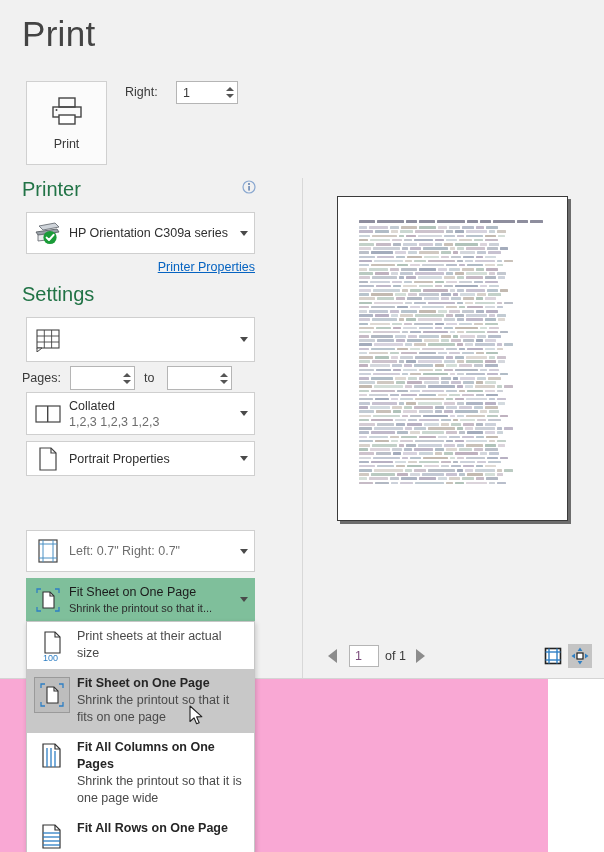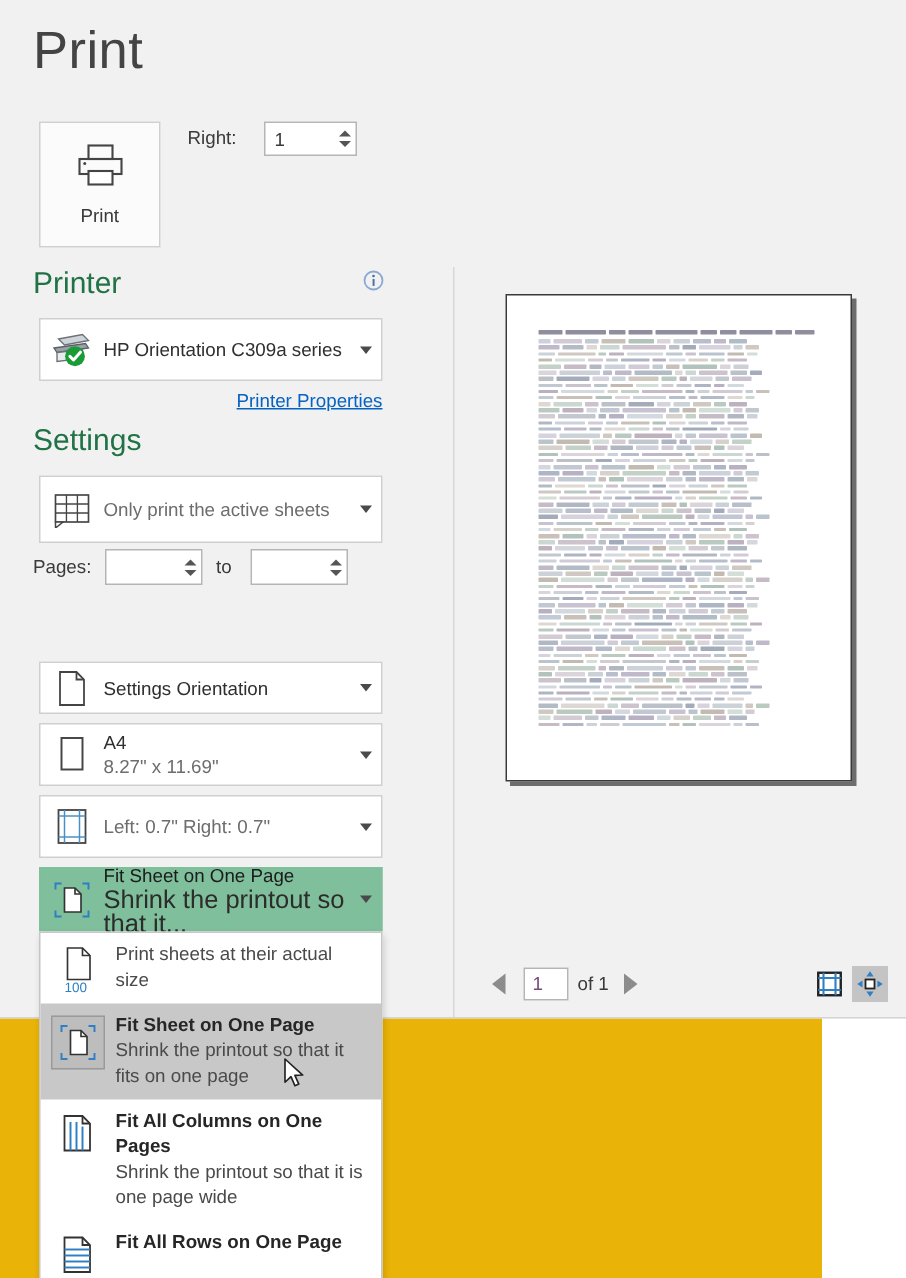--- a/index.html
+++ b/index.html
@@ -6,21 +6,21 @@
   html, body {
     margin: 0; padding: 0;
     width: 604px; height: 852px;
     background: #ffffff;
     font-family: "Liberation Sans", sans-serif;
     overflow: hidden;
   }
   #root {
     position: relative;
     width: 548px; height: 852px;
-    background: #eab308;
+    background: #f9a8d4;
   }
 
   
   .backstage {
     position: absolute; left: 0; top: 0;
     width: 604px; height: 679px;
     background: #f1f1f1;
     border-bottom: 1px solid #d4d4d4;
   }
   .vdivider {
@@ -136,21 +136,21 @@
   .margin-combo  { top: 530px; height: 42px; }
 
   
   .scale-sel {
     position: absolute; left: 26px; top: 578px;
     width: 229px; height: 43px;
     background: #7fbf9b; border: 1px solid #7fbf9b;
     display: flex; align-items: center; cursor: pointer;
   }
   .scale-sel .t1 { font-size: 12.5px; color: #1b1b1b; line-height: 16px; }
-  .scale-sel .t2 { font-size: 17px; color: #2c2c2c; line-height: 16px; }
+  .scale-sel .t2 { font-size: 11px; color: #2c2c2c; line-height: 16px; }
 
   
   .dropdown {
     position: absolute; left: 26px; top: 621px;
     width: 229px;
     background: #ffffff;
     border: 1px solid #c6c6c6;
     box-shadow: 1px 2px 5px rgba(0,0,0,.18);
     z-index: 40;
   }
@@ -290,21 +290,20 @@
       <svg width="28" height="25" viewBox="0 0 28 25">
         <rect x="3" y="3" width="22" height="18" fill="#ffffff" stroke="#444" stroke-width="1.1"></rect>
         <line x1="3" y1="9" x2="25" y2="9" stroke="#444" stroke-width=".9"></line>
         <line x1="3" y1="15" x2="25" y2="15" stroke="#444" stroke-width=".9"></line>
         <line x1="10.3" y1="3" x2="10.3" y2="21" stroke="#444" stroke-width=".9"></line>
         <line x1="17.6" y1="3" x2="17.6" y2="21" stroke="#444" stroke-width=".9"></line>
         <polygon points="3,21 8,21 3,25" fill="#ffffff" stroke="#444" stroke-width="1"></polygon>
       </svg>
     </div>
     <div class="txt">
-      <div class="t2">Only print the active sheets</div>
     </div>
     <div class="arw">
         <div class="caret"></div>
       </div>
   </div>
 
   <div class="pages-label">Pages:</div>
   <div class="pg-box pg-from">
     <div class="val"></div>
     <div class="spin">
@@ -314,50 +313,51 @@
   </div>
   <div class="to-label">to</div>
   <div class="pg-box pg-to">
     <div class="val"></div>
     <div class="spin">
       <div class="up"></div>
       <div class="dn"></div>
     </div>
   </div>
 
+  <div class="combo collate-combo">
+    <div class="ico">
+      <svg width="30" height="22" viewBox="0 0 30 22">
+        <rect x="3" y="3" width="24" height="16" fill="#ffffff" stroke="#444" stroke-width="1.2"></rect>
+        <rect x="14" y="3" width="1.4" height="16" fill="#444"></rect>
+      </svg>
+    </div>
+    <div class="txt">
+      <div class="t1">Collated</div>
+      <div class="t2">1,2,3   1,2,3   1,2,3</div>
+    </div>
+    <div class="arw">
+        <div class="caret"></div>
+      </div>
+  </div>
 
   <div class="combo orient-combo">
     <div class="ico">
       <svg width="22" height="26" viewBox="0 0 22 26">
         <path d="M3 2 H14 L19 7 V24 H3 Z" fill="#ffffff" stroke="#444" stroke-width="1.2"></path>
         <path d="M14 2 V7 H19" fill="none" stroke="#444" stroke-width="1.2"></path>
       </svg>
     </div>
     <div class="txt">
-      <div class="t1">Settings Orientation</div>
+      <div class="t1">Portrait Properties</div>
     </div>
     <div class="arw">
         <div class="caret"></div>
       </div>
   </div>
 
-  <div class="combo paper-combo">
-    <div class="ico">
-      <svg width="20" height="26" viewBox="0 0 20 26">
-        <rect x="3" y="2" width="14" height="21" fill="#ffffff" stroke="#444" stroke-width="1.3"></rect>
-      </svg>
-    </div>
-    <div class="txt">
-      <div class="t1">A4</div>
-      <div class="t2">8.27" x 11.69"</div>
-    </div>
-    <div class="arw">
-        <div class="caret"></div>
-      </div>
-  </div>
 
   <div class="combo margin-combo">
     <div class="ico">
       <svg width="24" height="26" viewBox="0 0 24 26">
         <rect x="3" y="2" width="18" height="22" fill="#ffffff" stroke="#444" stroke-width="1.2"></rect>
         <line x1="7" y1="2" x2="7" y2="24" stroke="#4a90c4" stroke-width="1"></line>
         <line x1="17" y1="2" x2="17" y2="24" stroke="#4a90c4" stroke-width="1"></line>
         <line x1="3" y1="6" x2="21" y2="6" stroke="#4a90c4" stroke-width="1"></line>
         <line x1="3" y1="20" x2="21" y2="20" stroke="#4a90c4" stroke-width="1"></line>
       </svg>

